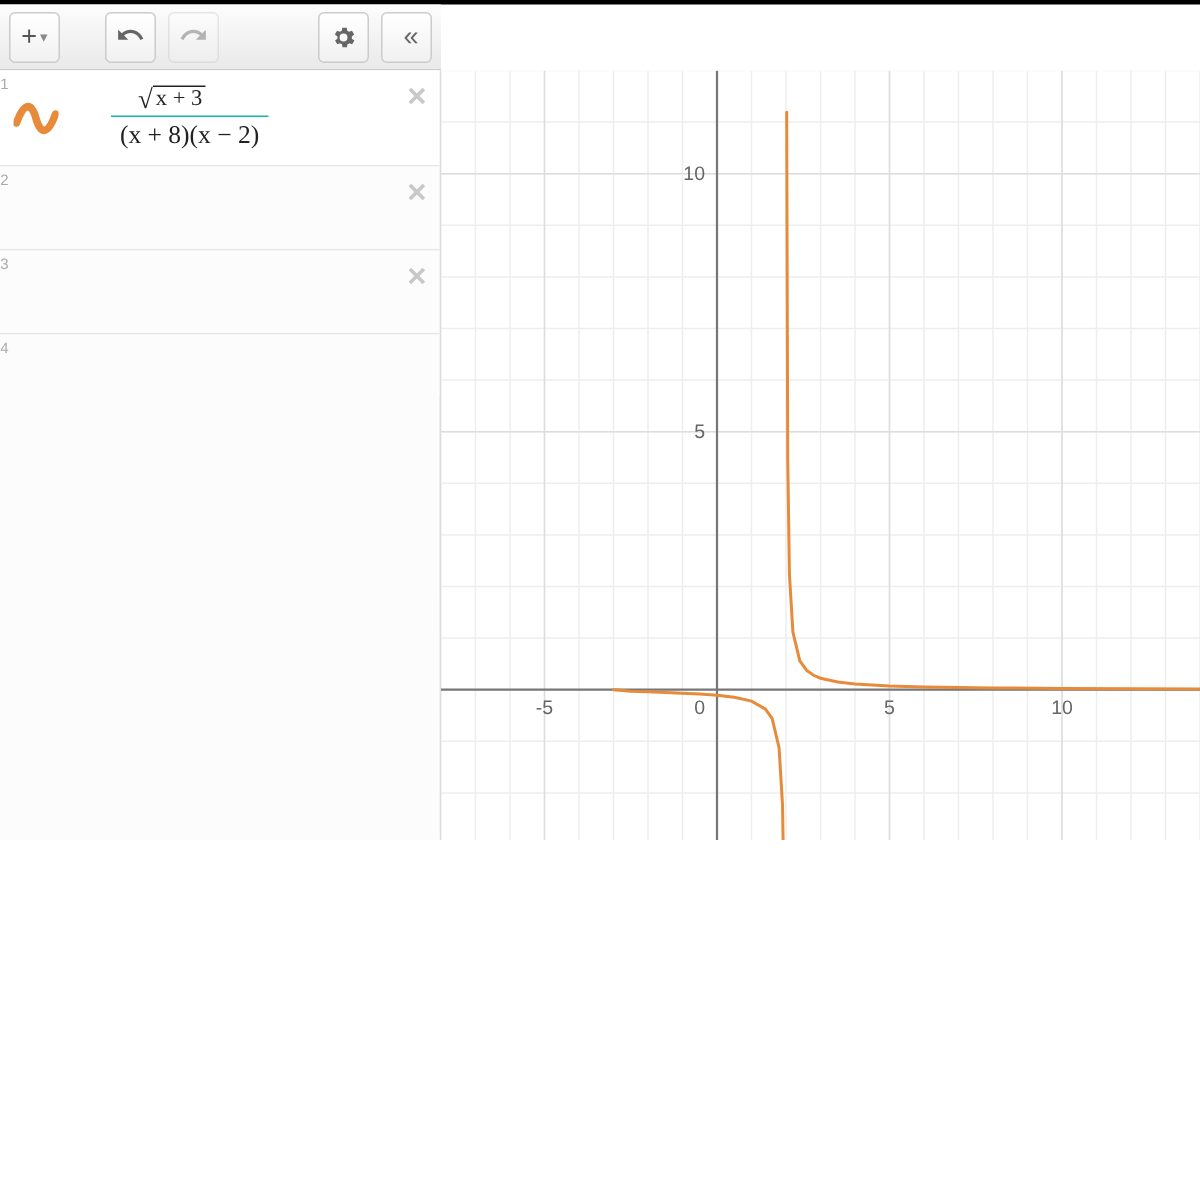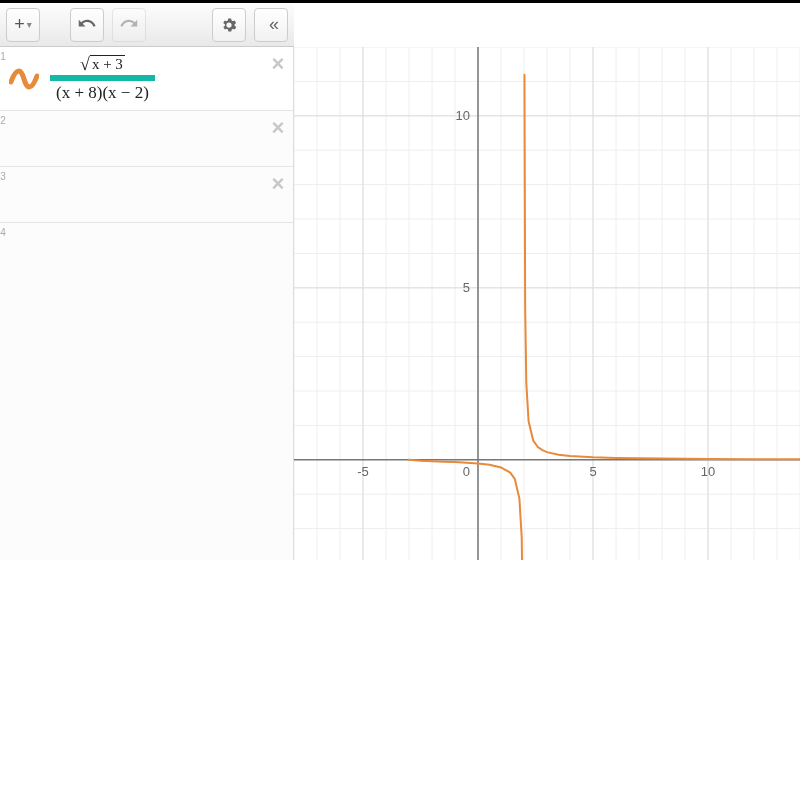--- a/index.html
+++ b/index.html
@@ -33,21 +33,21 @@
   }
   .row-icon {
     width: 36px; display: flex; align-items: center; justify-content: center;
   }
   .wave-icon {
     width: 30px; height: 30px;
   }
   .row-body { flex: 1; display: flex; align-items: center; justify-content: flex-start; padding: 6px 8px; }
   .fraction { display: inline-flex; flex-direction: column; align-items: center; font-family: "Times New Roman", serif; font-size: 17px; color: #222; }
   .num { padding: 0 6px 2px; display:flex; align-items:flex-end; gap:1px;}
-  .den { border-top: 6px solid #14b8a6; padding: 2px 6px 0; }
+  .den { border-top: 1px solid #14b8a6; padding: 2px 6px 0; margin-left: 24px; }
   .sqrt { display:inline-flex; align-items:stretch;}
   .radical { font-size:18px; line-height:18px; }
   .radicand { border-top:1px solid #222; padding:0 2px; font-size:15px; line-height:16px; }
   .row-close {
     width: 30px; display: flex; align-items: flex-start; justify-content: center;
     padding-top: 6px;
   }
   .xbtn { color: #c8c8c8; font-size: 22px; font-weight: bold; cursor: pointer; line-height: 1; }
   .fade {
     position:absolute; bottom:0; left:0; right:0; height:200px;

